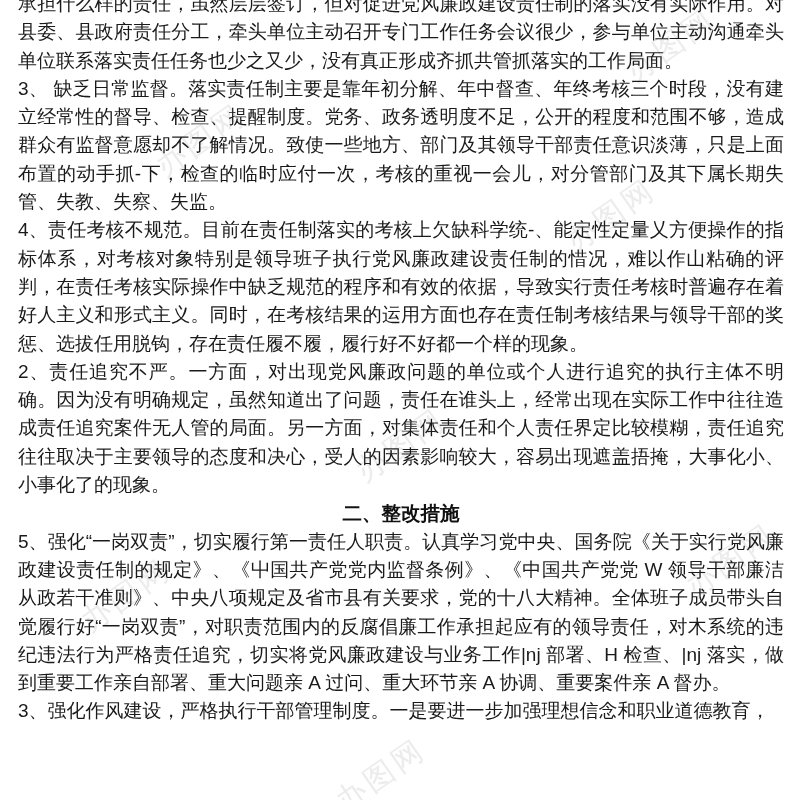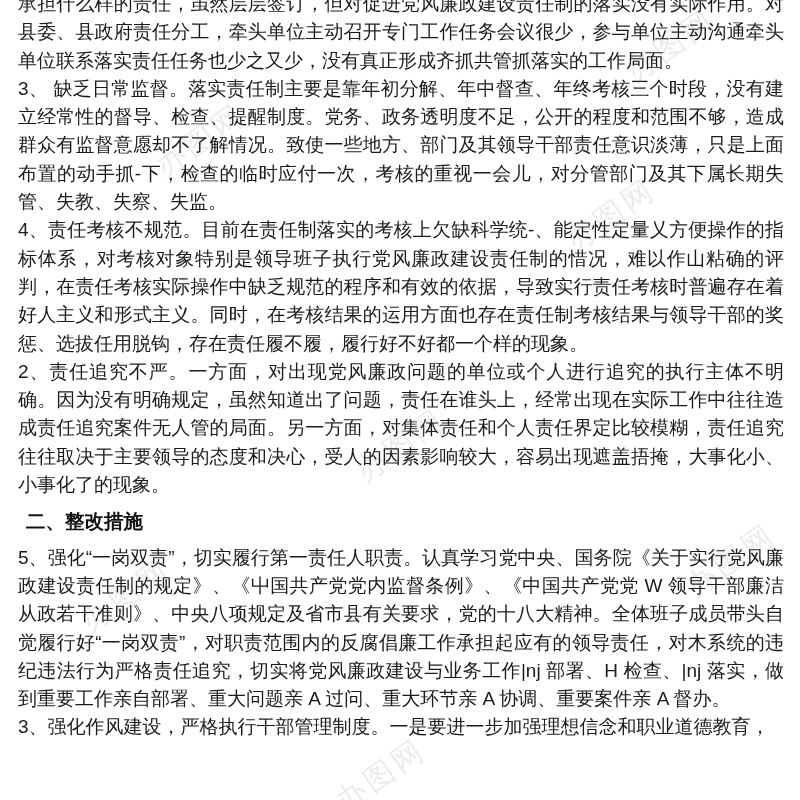--- a/index.html
+++ b/index.html
@@ -37,26 +37,26 @@
     z-index: 1;
     color: #1a1a1a;
     font-size: 19px;
     line-height: 28.3px;
     text-align: justify;
     text-justify: inter-ideograph;
     word-break: break-all;
   }
   .content p { margin: 0; }
   .content h2 {
-    margin: 8px;
+    margin: 0;
     font-size: 19.5px;
     line-height: 28.3px;
     font-weight: bold;
     color: #111111;
-    text-align: left;
+    text-align: center;
   }
 </style>
 </head>
 <body>
 
 <div class="page">
 
   <div class="watermark-layer">
       <span class="wm" style="left: 560px; top: 195px; color: rgb(236, 236, 236);">办图网</span>
       <span class="wm" style="left: 350px; top: 425px; color: rgb(236, 236, 236);">办图网</span>

